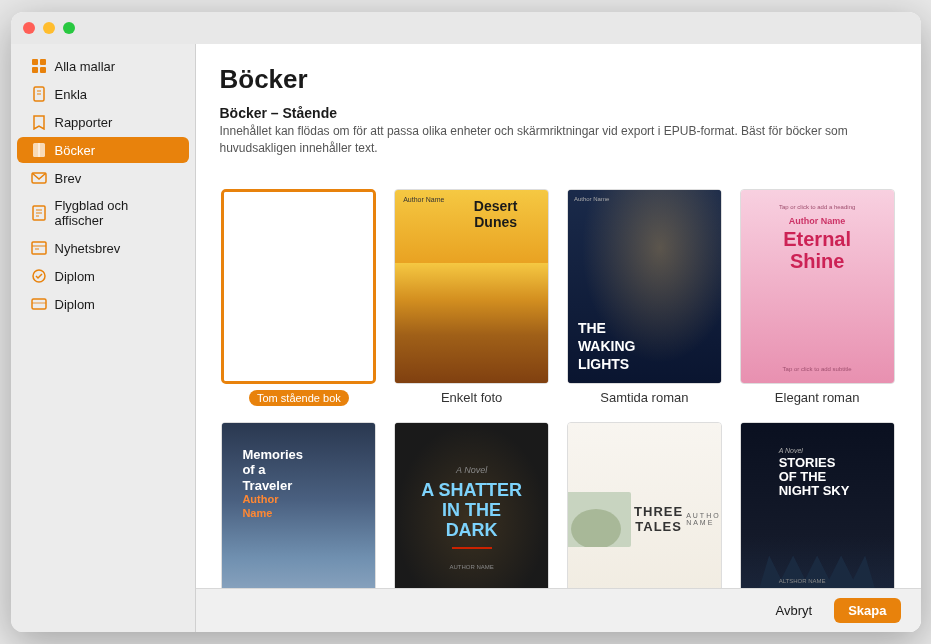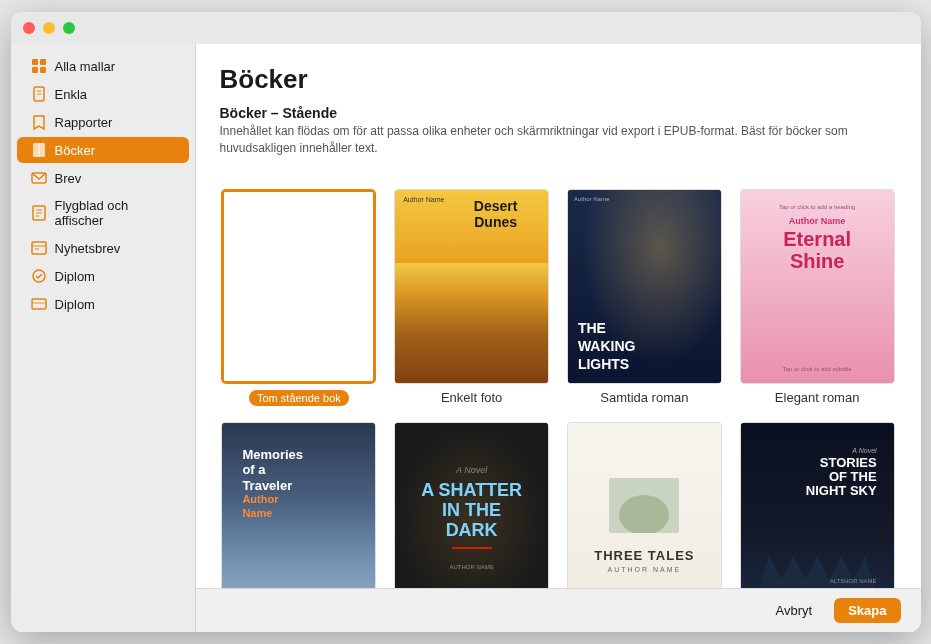--- a/index.html
+++ b/index.html
@@ -263,21 +263,21 @@
       text-transform: uppercase;
       text-align: center;
       line-height: 1.1;
     }
     
     .enkel-thumb {
       background: linear-gradient(180deg, #f8f5f0 0%, #f0ebe0 100%);
       width: 100%;
       height: 100%;
       display: flex;
-      flex-direction: column;
+      flex-direction: row;
       align-items: center;
       justify-content: center;
       gap: 3px;
     }
     .enkel-title {
       font-size: 13px;
       font-weight: 600;
       color: #333;
       text-align: center;
       letter-spacing: 1px;
@@ -288,22 +288,21 @@
       letter-spacing: 2px;
     }
     
     .modern-thumb {
       background: linear-gradient(180deg, #1a2030 0%, #0a1020 60%, #1a2030 100%);
       width: 100%;
       height: 100%;
       display: flex;
       flex-direction: column;
       justify-content: flex-start;
-      padding: 14px 7px;
-      text-align: right;
+      padding: 14px 28px;
     }
     .bottom-bar {
       height: 44px;
       background: #f0f0f0;
       border-top: 1px solid #d8d8d8;
       display: flex;
       align-items: center;
       justify-content: flex-end;
       padding: 0 20px;
       gap: 10px;

